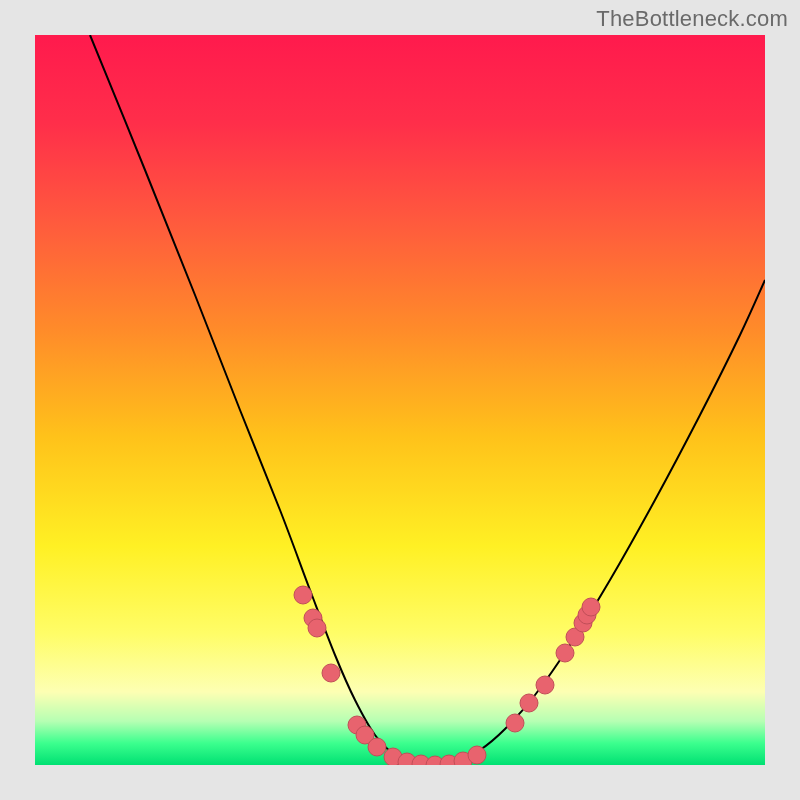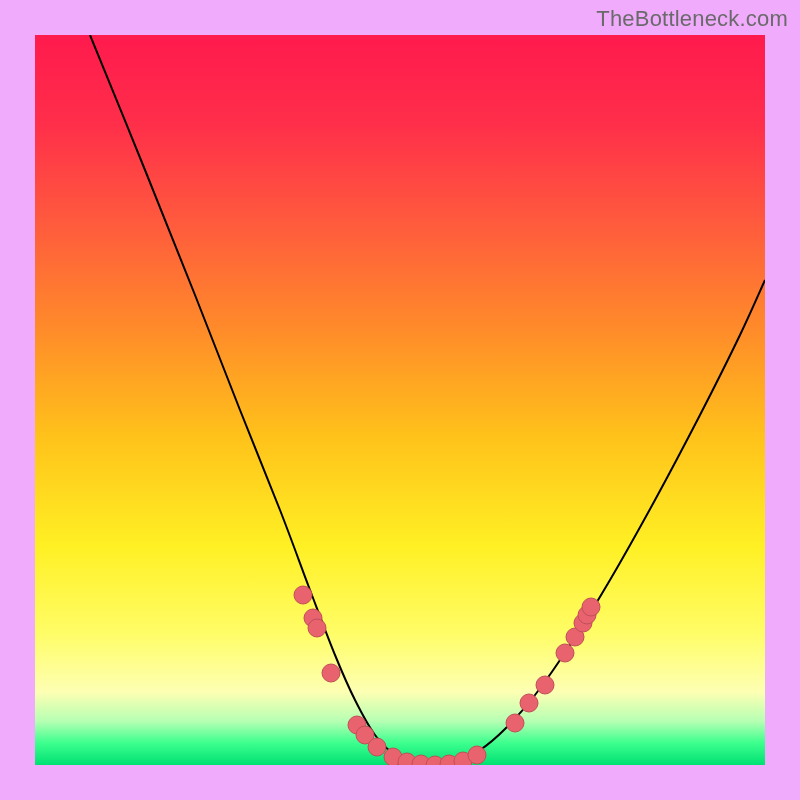--- a/index.html
+++ b/index.html
@@ -7,21 +7,21 @@
     padding: 0;
     width: 800px;
     height: 800px;
     background: #000;
     overflow: hidden;
     font-family: Arial, Helvetica, sans-serif;
   }
   .frame {
     position: absolute;
     inset: 0;
-    background: #f0abfc;
+    background: #e5e5e5;
   }
   .plot-area {
     position: absolute;
     left: 35px;
     top: 35px;
     width: 730px;
     height: 730px;
     overflow: hidden;
   }
   .gradient {

